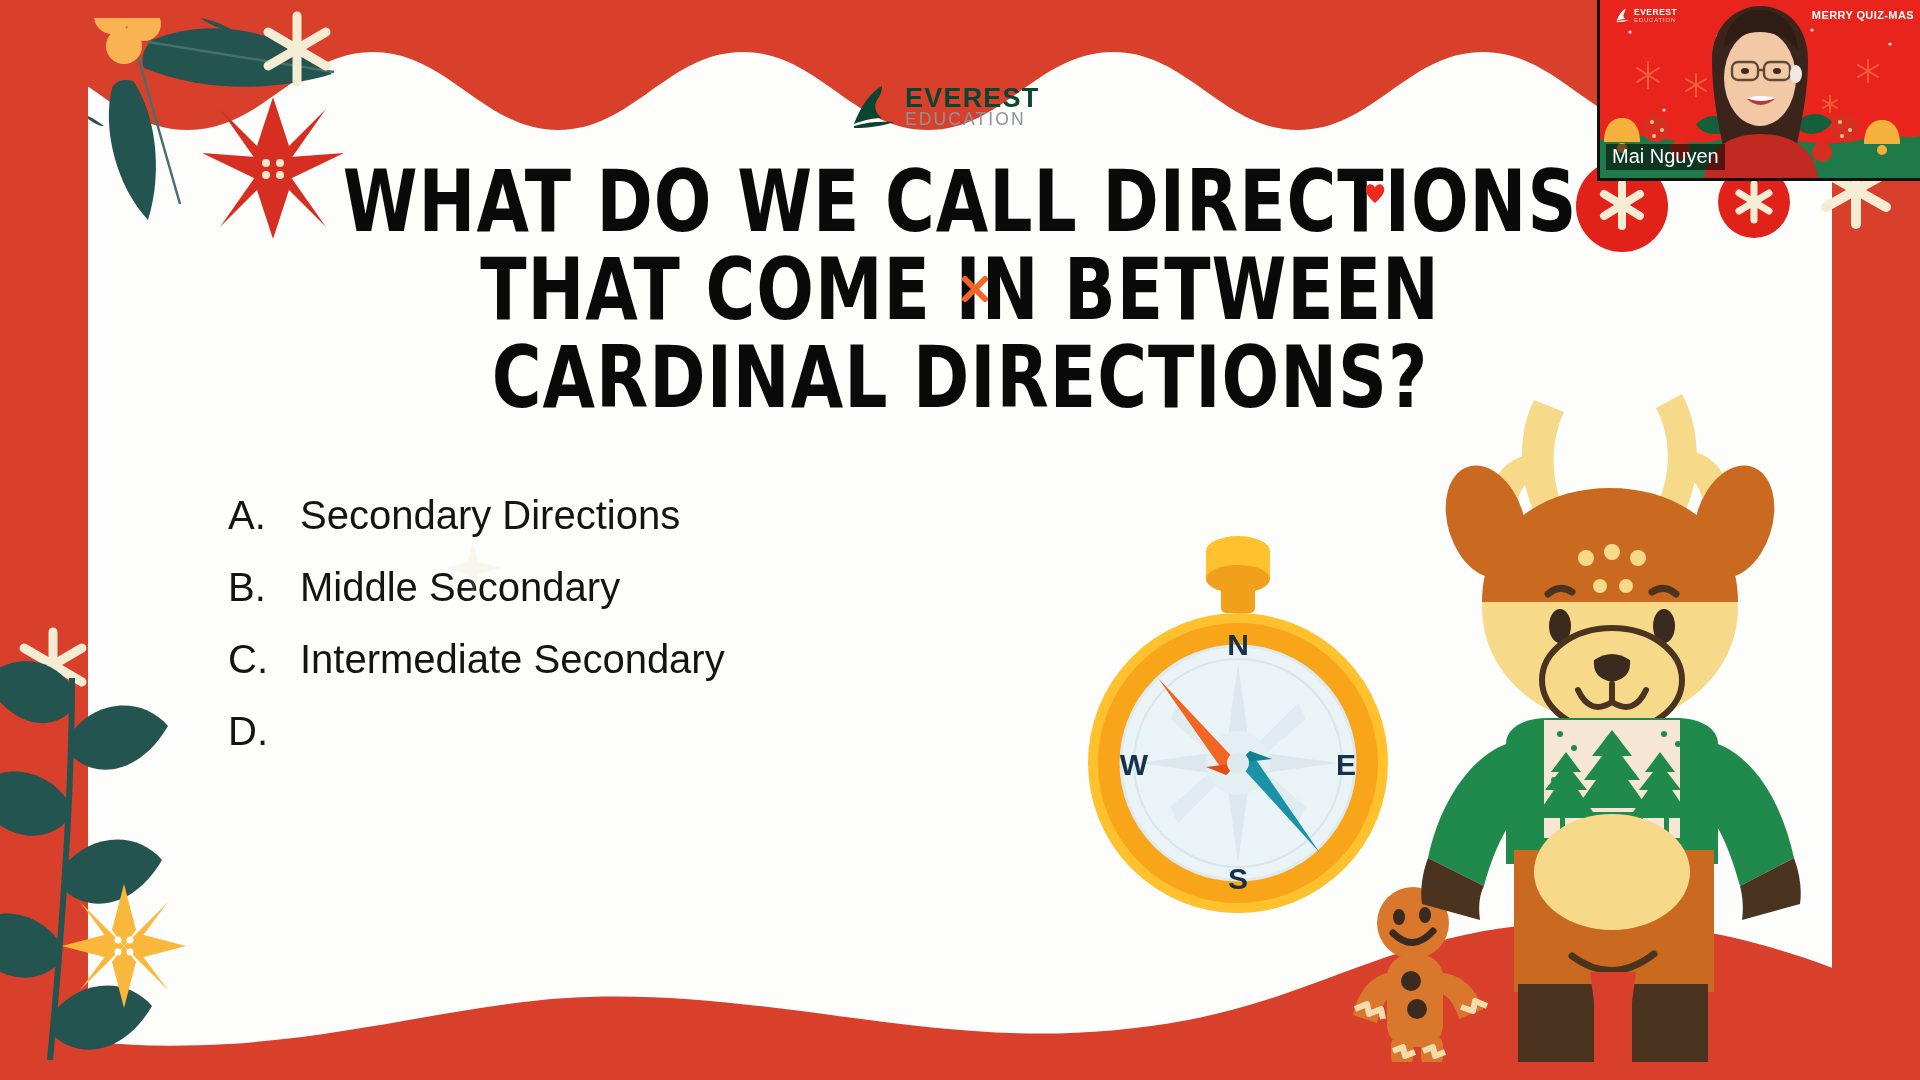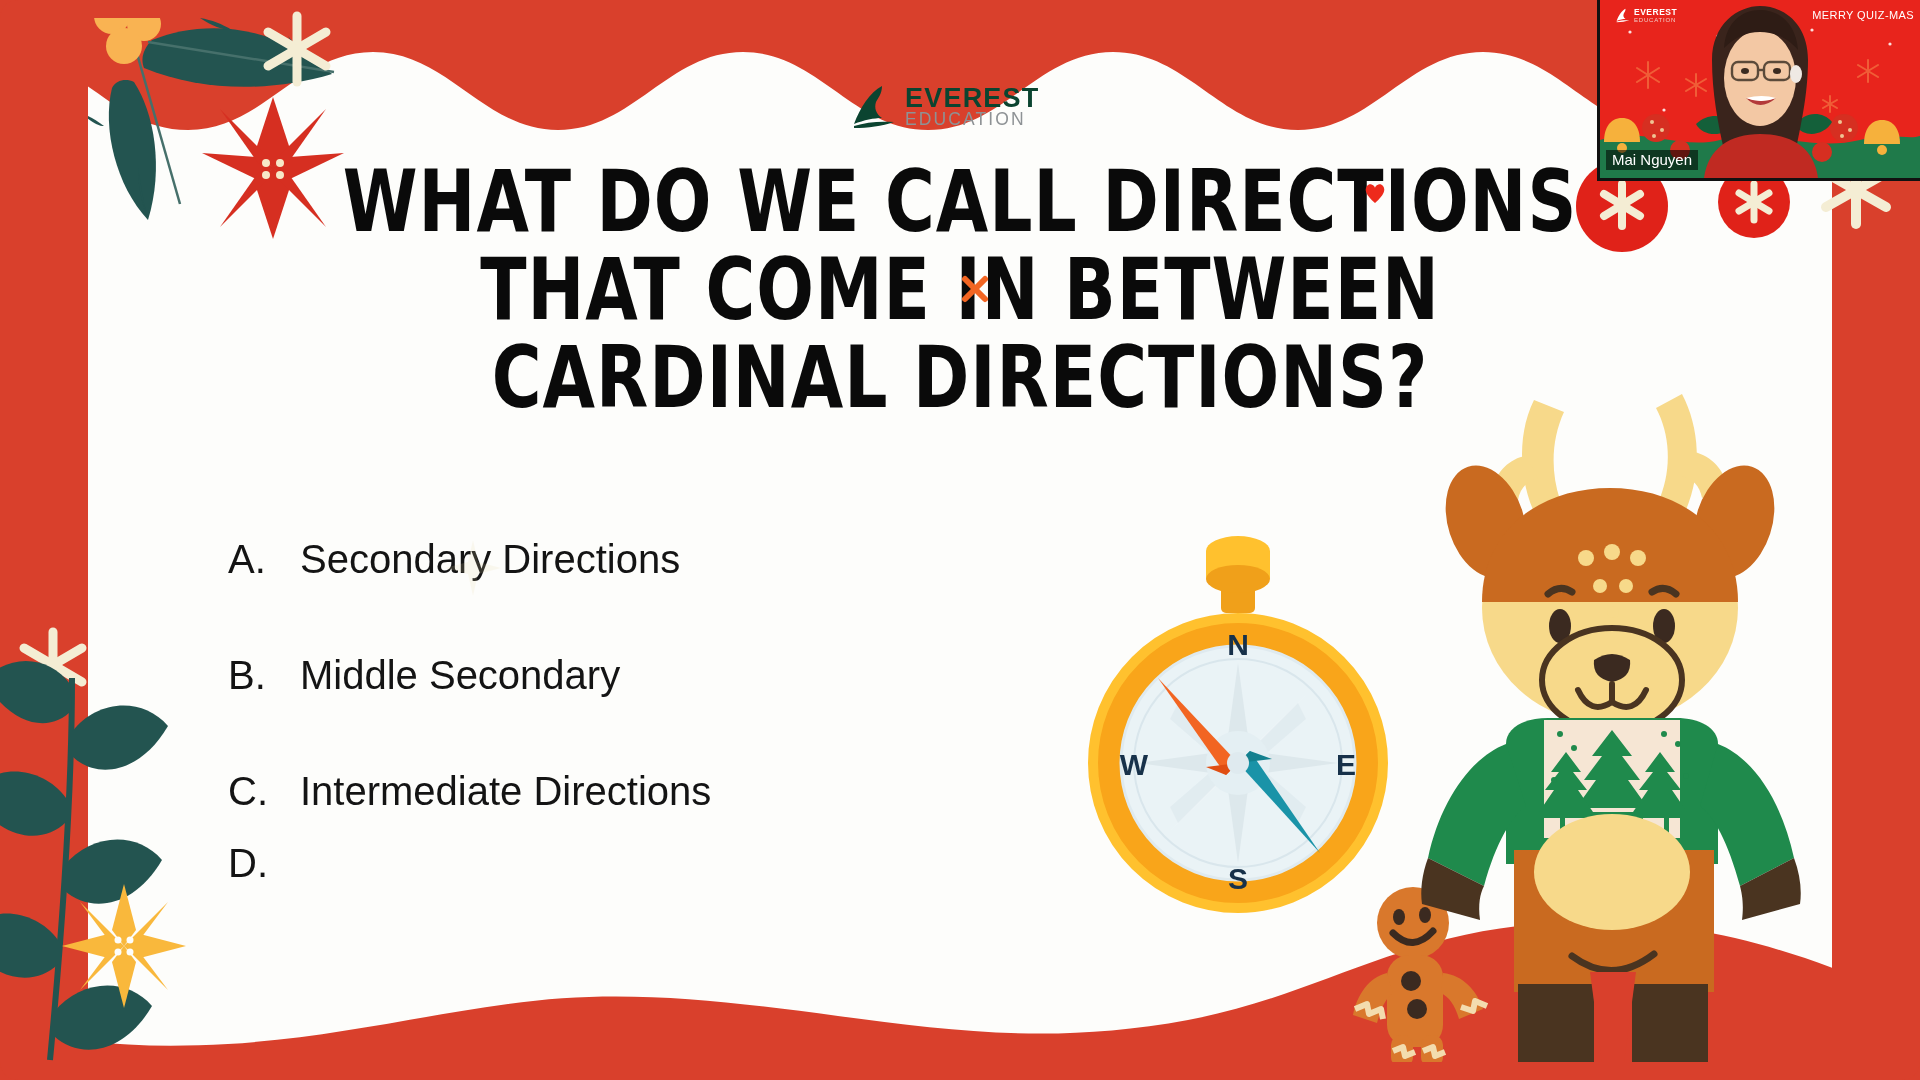--- a/index.html
+++ b/index.html
@@ -27,21 +27,21 @@
   .title{position:absolute;left:0;right:0;top:140px;text-align:center;
     font-family:"DejaVu Sans",sans-serif;font-weight:700;font-size:70px;line-height:1.03;
     letter-spacing:1px;color:#0a0a0a;padding:0 120px;
     transform:scaleY(1.22) scaleX(0.97);transform-origin:top center;}
   .title span{display:block;white-space:nowrap;}
 
   
   .options{position:absolute;left:140px;top:475px;display:flex;flex-direction:column;gap:27px;}
   .opt{display:flex;align-items:baseline;font-size:40px;color:#141414;font-family:"Liberation Sans",sans-serif;font-weight:400;}
   .opt-key{width:72px;flex:0 0 72px;}
-  .opt-txt{white-space:nowrap;margin-top:44px;}
+  .opt-txt{white-space:nowrap;}
 
   
   .compass{position:absolute;left:970px;top:505px;width:360px;height:390px;}
 
   
   .deer{position:absolute;right:28px;bottom:0;width:390px;height:690px;}
   
   .ginger{position:absolute;right:295px;bottom:0;width:190px;height:185px;}
 
   
@@ -57,26 +57,26 @@
   .snow-r{left:1810px;top:150px;width:80px;height:80px;}
   .heart-cursor{left:1360px;top:180px;width:22px;height:22px;}
   .x-cursor{left:958px;top:275px;width:34px;height:34px;}
   .star-mid{left:355px;top:520px;width:60px;height:60px;opacity:.16;}
 
   
   .cam{position:absolute;right:0;top:0;width:320px;height:178px;background:#000;
        border-left:3px solid #111;border-bottom:3px solid #111;overflow:hidden;}
   .cam-bg{position:absolute;inset:0;background:#e8241c;}
   .cam-name{position:absolute;left:6px;bottom:8px;background:rgba(0,0,0,.55);
-       color:#fff;font-size:15px;padding:1px 6px 2px;font-family:"Liberation Sans",sans-serif;}
+       color:#fff;font-size:20px;padding:1px 6px 2px;font-family:"Liberation Sans",sans-serif;}
   .cam-logo{position:absolute;left:16px;top:8px;display:flex;align-items:center;gap:4px;}
   .cam-logo-mark{width:14px;height:15px;}
   .cam-logo-main{font-size:8.5px;font-weight:700;letter-spacing:.5px;color:#fff;line-height:1;}
   .cam-logo-sub{font-size:6px;letter-spacing:.8px;color:#f2c9c4;line-height:1;}
-  .cam-title{position:absolute;right:6px;top:9px;color:#fff;font-size:11px;font-weight:400;letter-spacing:.4px;}
+  .cam-title{position:absolute;right:6px;top:9px;color:#fff;font-size:11px;font-weight:700;letter-spacing:.4px;}
 </style>
 </head>
 <body>
 
 <div class="stage">
   <div class="redframe"></div>
 
   <div class="whitecard">
 
     <svg class="wave-top" viewBox="0 0 1760 120" preserveAspectRatio="none">
@@ -115,21 +115,21 @@
       <div class="opt">
         <span class="opt-key">A.</span>
         <span class="opt-txt">Secondary Directions</span>
       </div>
       <div class="opt">
         <span class="opt-key">B.</span>
         <span class="opt-txt">Middle Secondary</span>
       </div>
       <div class="opt">
         <span class="opt-key">C.</span>
-        <span class="opt-txt">Intermediate Directions</span>
+        <span class="opt-txt">Intermediate Secondary</span>
       </div>
       <div class="opt">
         <span class="opt-key">D.</span>
       </div>
     </div>
 
     <svg class="deco star-mid" viewBox="0 0 60 60">
       <path d="M30,2 L35,24 L58,30 L35,36 L30,58 L25,36 L2,30 L25,24 Z" fill="#e8d9a8"></path>
     </svg>
 

